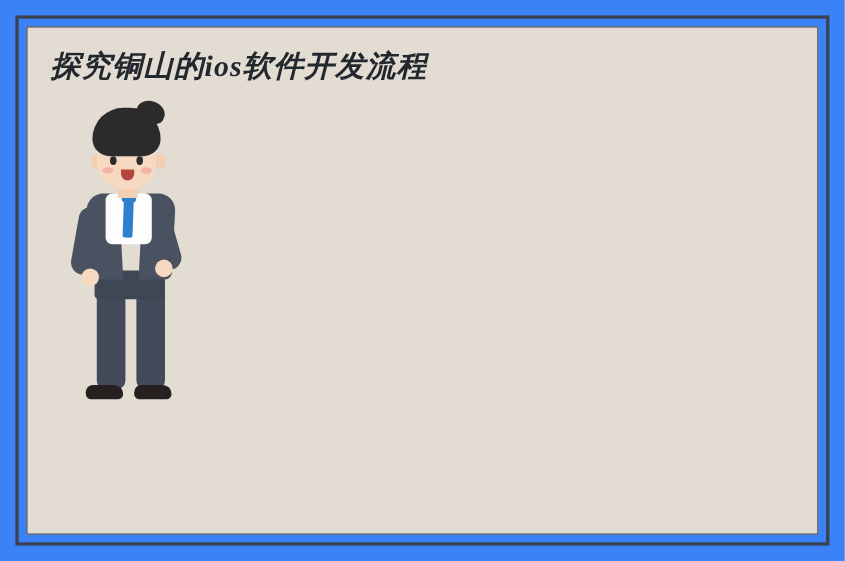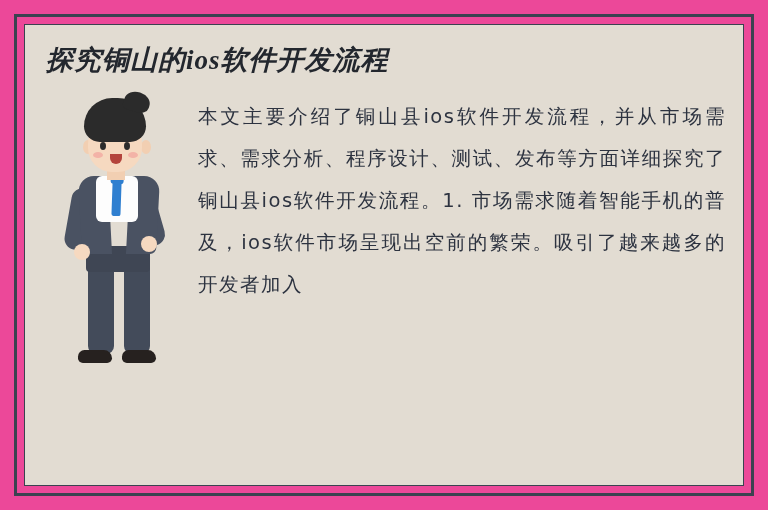--- a/index.html
+++ b/index.html
@@ -10,21 +10,21 @@
     width: 768px;
     height: 510px;
     background: #d8cfc4;
     font-family: "Liberation Sans", sans-serif;
     overflow: hidden;
   }
   .page {
     position: relative;
     width: 768px;
     height: 510px;
-    background: #ec4899;
+    background: #3b82f6;
     box-sizing: border-box;
   }
   .outer-frame {
     position: absolute;
     left: 14px;
     top: 14px;
     right: 14px;
     bottom: 14px;
     border: 3px solid #3b4250;
     box-sizing: border-box;
@@ -313,17 +313,16 @@
           <div class="eye right"></div>
           <div class="blush left"></div>
           <div class="blush right"></div>
           <div class="mouth"></div>
           <div class="hair"></div>
           <div class="hand-l"></div>
           <div class="hand-r"></div>
         </div>
       </div>
 
-      <div class="article-text">本文主要介绍了铜山县ios软件开发流程，并从市场需求、需求分析、程序设计、测试、发布等方面详细探究了铜山县ios软件开发流程。1. 市场需求随着智能手机的普及，ios软件市场呈现出空前的繁荣。吸引了越来越多的开发者加入</div>
 
     </div>
   </div>
 </div>
 
 </body></html>

